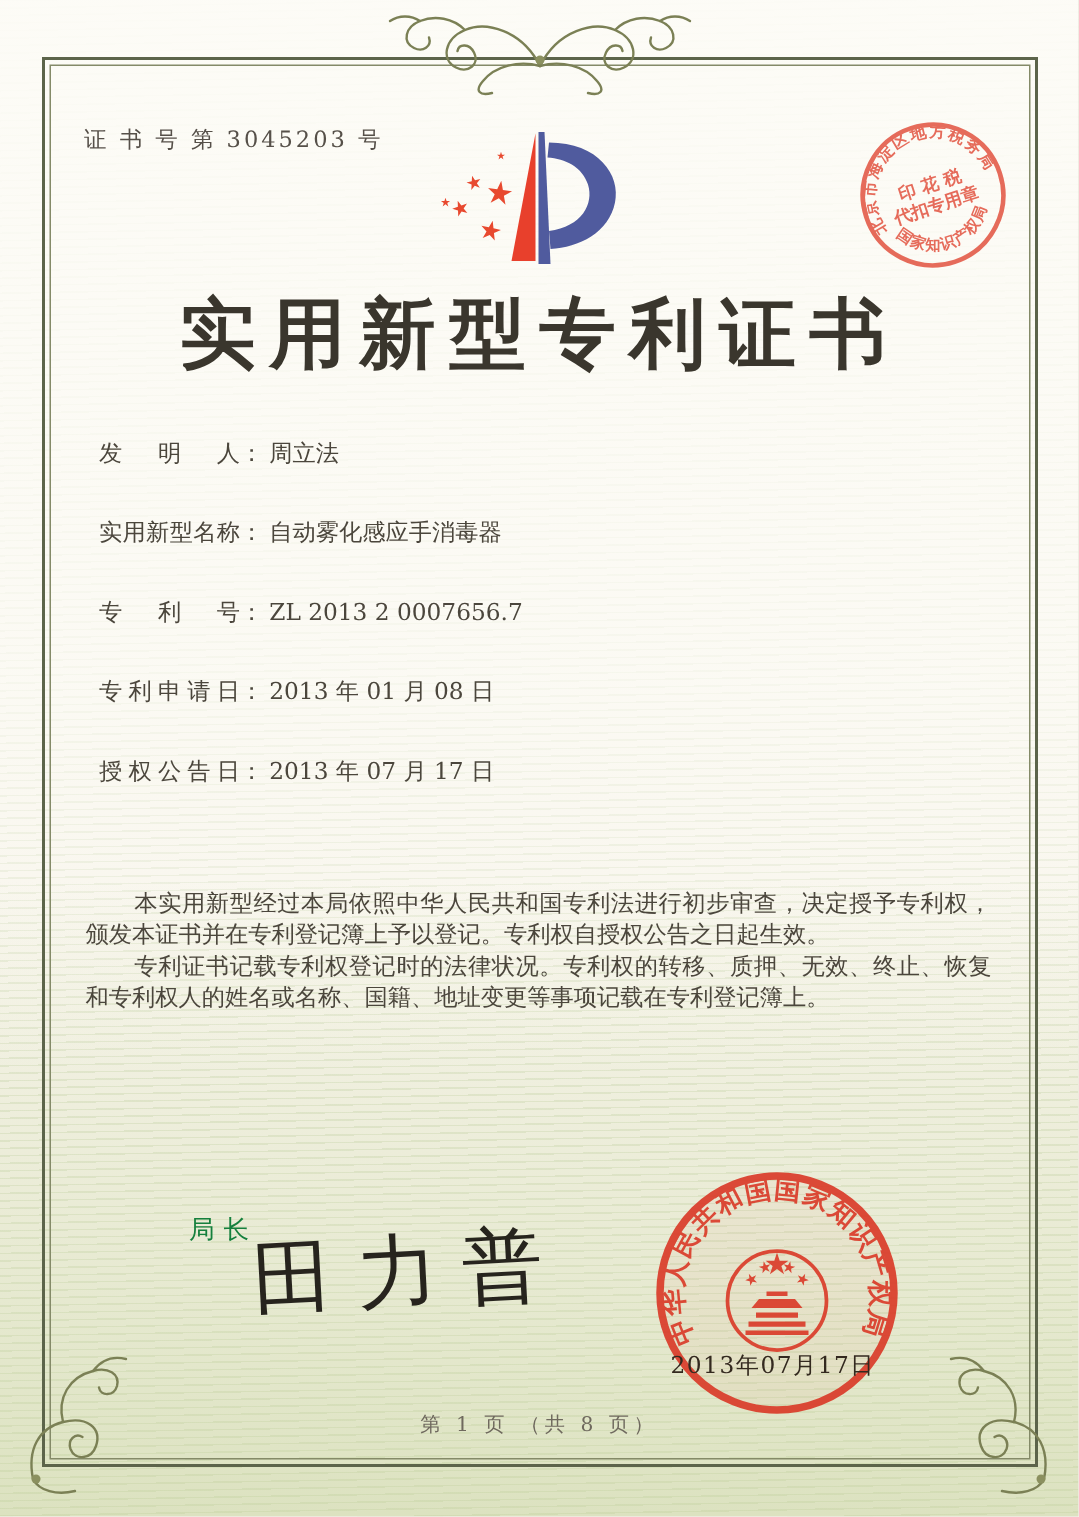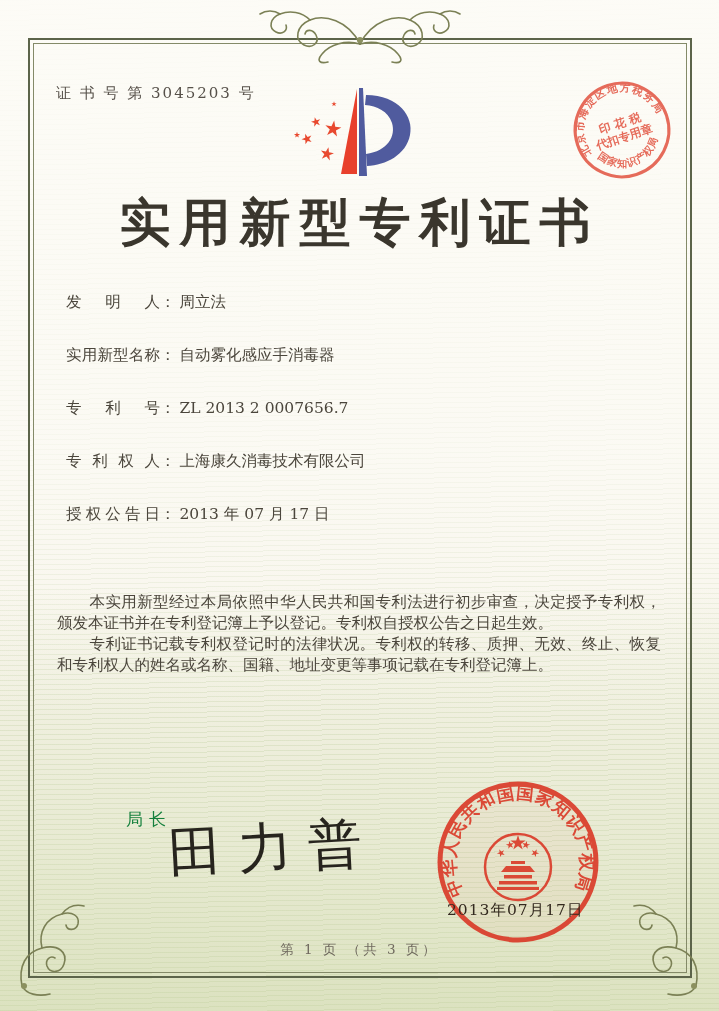--- a/index.html
+++ b/index.html
@@ -122,21 +122,21 @@
     <div class="field-row">
       <span class="flabel">发明人</span><span class="fcolon">：</span><span>周立法</span>
     </div>
     <div class="field-row">
       <span class="flabel">实用新型名称</span><span class="fcolon">：</span><span>自动雾化感应手消毒器</span>
     </div>
     <div class="field-row">
       <span class="flabel">专利号</span><span class="fcolon">：</span><span>ZL 2013 2 0007656.7</span>
     </div>
     <div class="field-row">
-      <span class="flabel">专利权人</span><span class="fcolon">：</span><span>上海康久消毒技术有限公司</span>
+      <span class="flabel">专利申请日</span><span class="fcolon">：</span><span>2013 年 01 月 08 日</span>
     </div>
     <div class="field-row">
       <span class="flabel">授权公告日</span><span class="fcolon">：</span><span>2013 年 07 月 17 日</span>
     </div>
   </div>
 
   <div class="paras">
     <p>本实用新型经过本局依照中华人民共和国专利法进行初步审查，决定授予专利权，颁发本证书并在专利登记簿上予以登记。专利权自授权公告之日起生效。</p>
     <p>专利证书记载专利权登记时的法律状况。专利权的转移、质押、无效、终止、恢复和专利权人的姓名或名称、国籍、地址变更等事项记载在专利登记簿上。</p>
   </div>
@@ -159,15 +159,15 @@
       <use href="#star5" transform="translate(102,76) scale(4.2) rotate(25)"></use>
       <rect x="78" y="84" width="14" height="3"></rect>
       <path d="M68,95 L102,95 L97,89 L73,89 Z"></path>
       <rect x="71" y="98" width="28" height="3.5"></rect>
       <rect x="66" y="104" width="38" height="3.5"></rect>
       <rect x="64" y="110" width="42" height="3"></rect>
     </g>
   </svg>
   <div class="seal-date">2013年07月17日</div>
 
-  <div class="footer">第 1 页 （共 3 页）</div>
+  <div class="footer">第 1 页 （共 8 页）</div>
 
 </div>
 
 </body></html>

